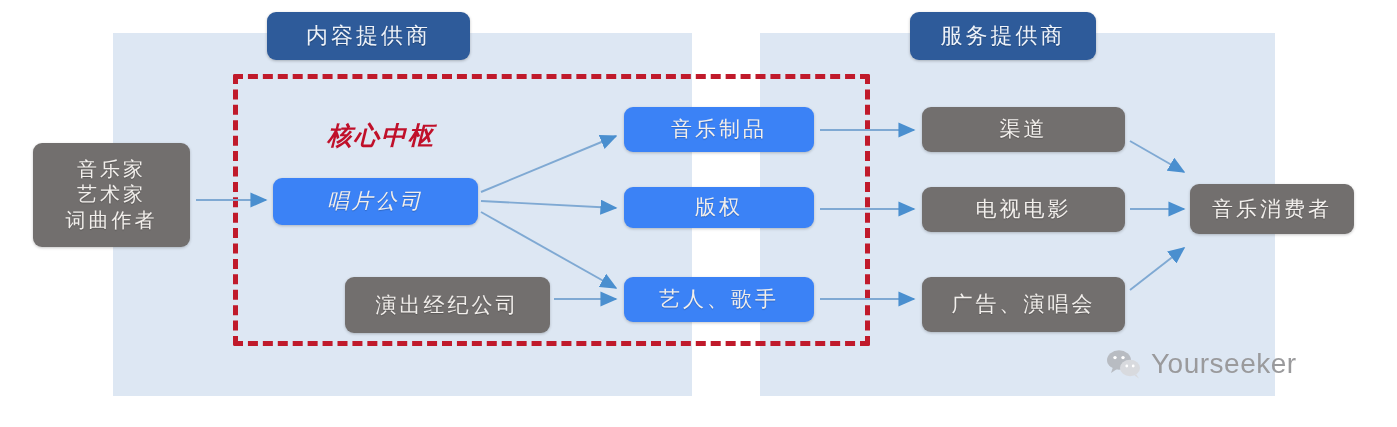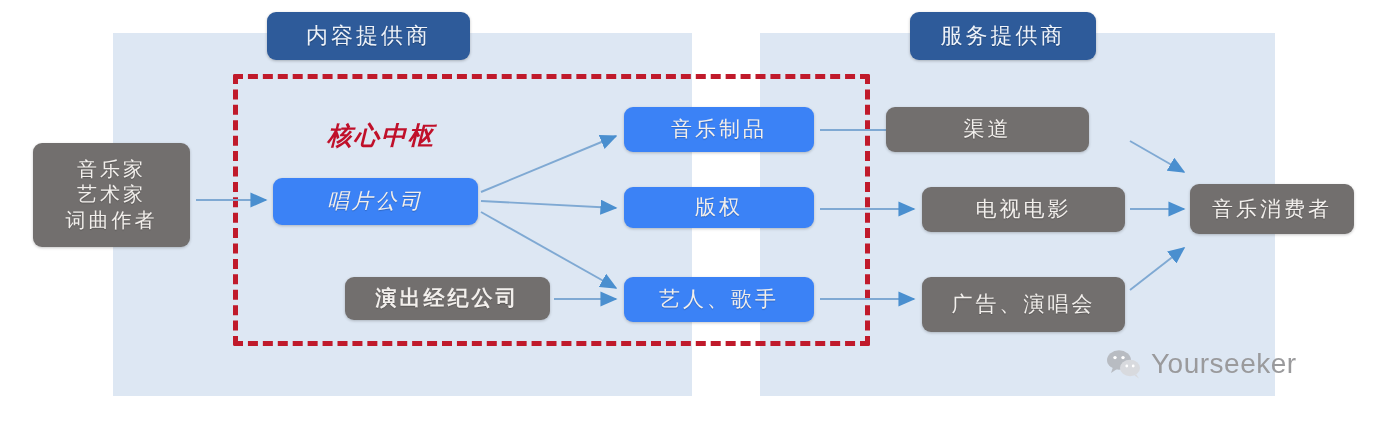--- a/index.html
+++ b/index.html
@@ -68,25 +68,25 @@
     text-align: center;
     box-shadow: 0 1px 3px rgba(0,0,0,0.22);
     text-shadow: 0 1px 1px rgba(0,0,0,0.22);
     box-sizing: border-box;
   }
   .node.gray   { background: #726f6e; }
   .node.orange { background: #3b82f6; }
 
   #node-creators   { left: 33px;  top: 143px; width: 157px; height: 104px; font-size: 20px; }
   #node-label      { left: 273px; top: 178px; width: 205px; height: 47px; font-style: italic; }
-  #node-agency     { left: 345px; top: 277px; width: 205px; height: 43px; font-weight: bold; }
+  #node-agency     { left: 345px; top: 277px; width: 205px; height: 56px; }
   #node-products   { left: 624px; top: 107px; width: 190px; height: 45px; }
   #node-copyright  { left: 624px; top: 187px; width: 190px; height: 41px; }
   #node-artists    { left: 624px; top: 277px; width: 190px; height: 45px; }
-  #node-channel    { left: 886px; top: 107px; width: 203px; height: 45px; }
+  #node-channel    { left: 922px; top: 107px; width: 203px; height: 45px; }
   #node-tvfilm     { left: 922px; top: 187px; width: 203px; height: 45px; }
   #node-adconcert  { left: 922px; top: 277px; width: 203px; height: 55px; }
   #node-consumers  { left: 1190px; top: 184px; width: 164px; height: 50px; }
 
   
   #core-caption {
     position: absolute;
     left: 327px;
     top: 119px;
     color: #c0102a;

